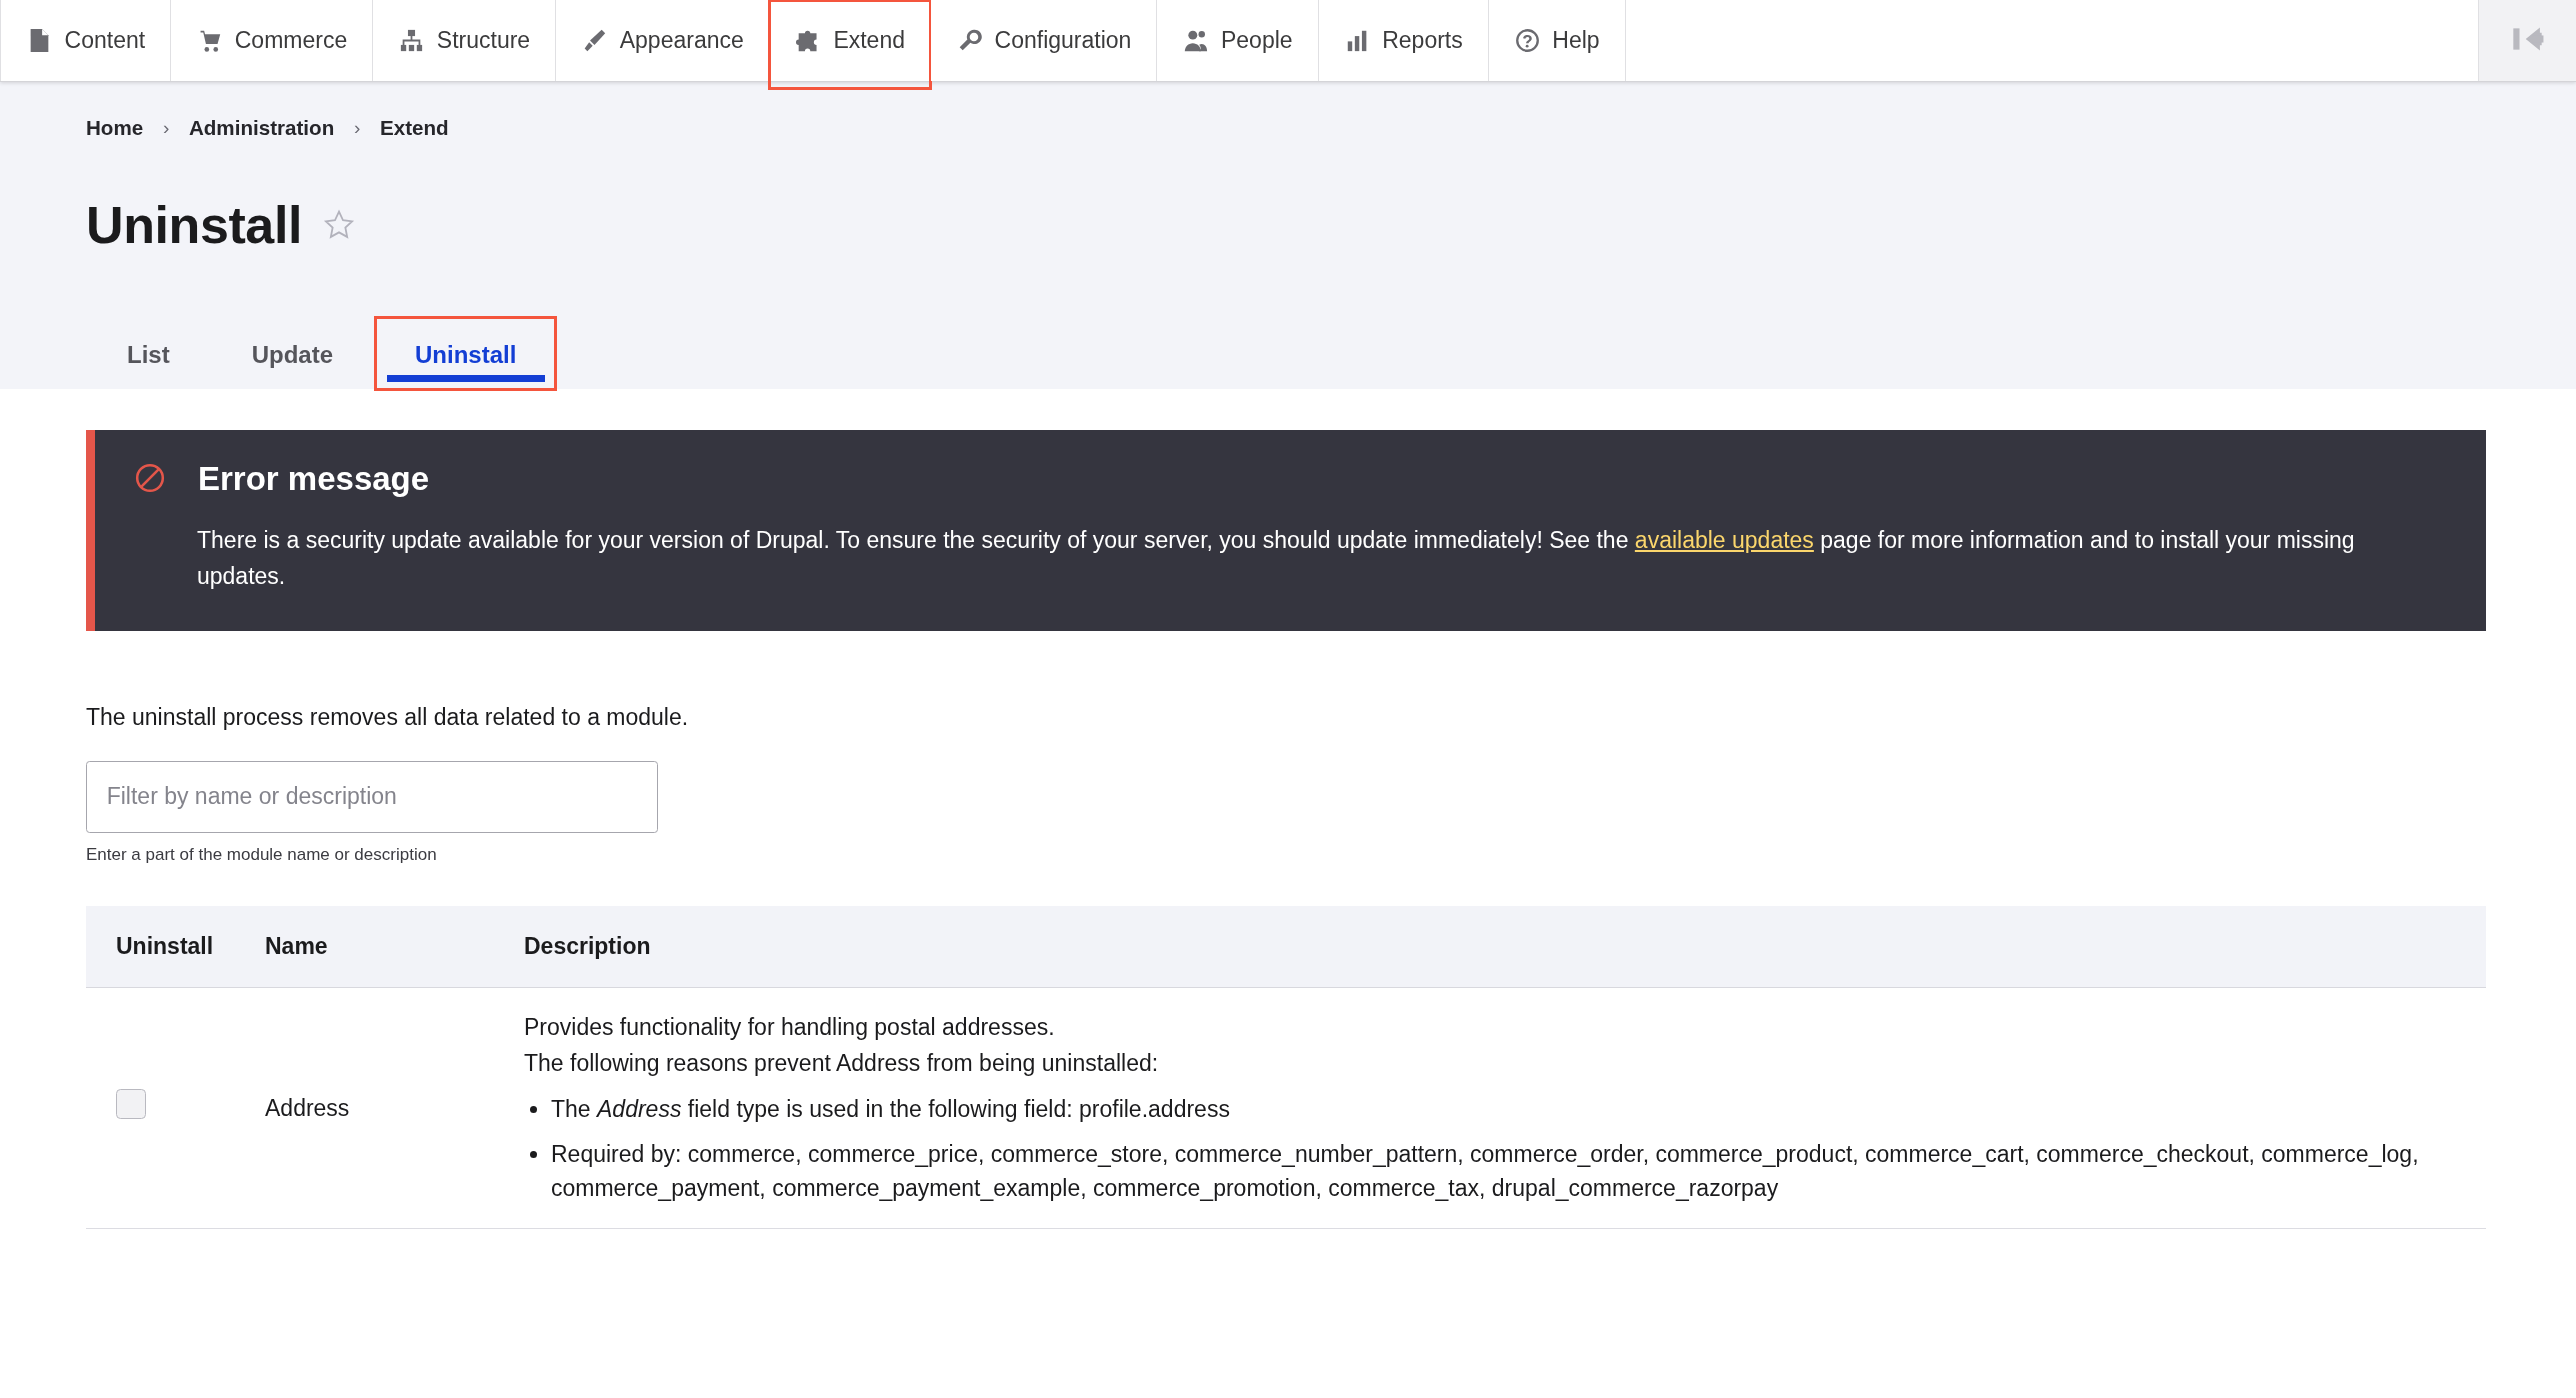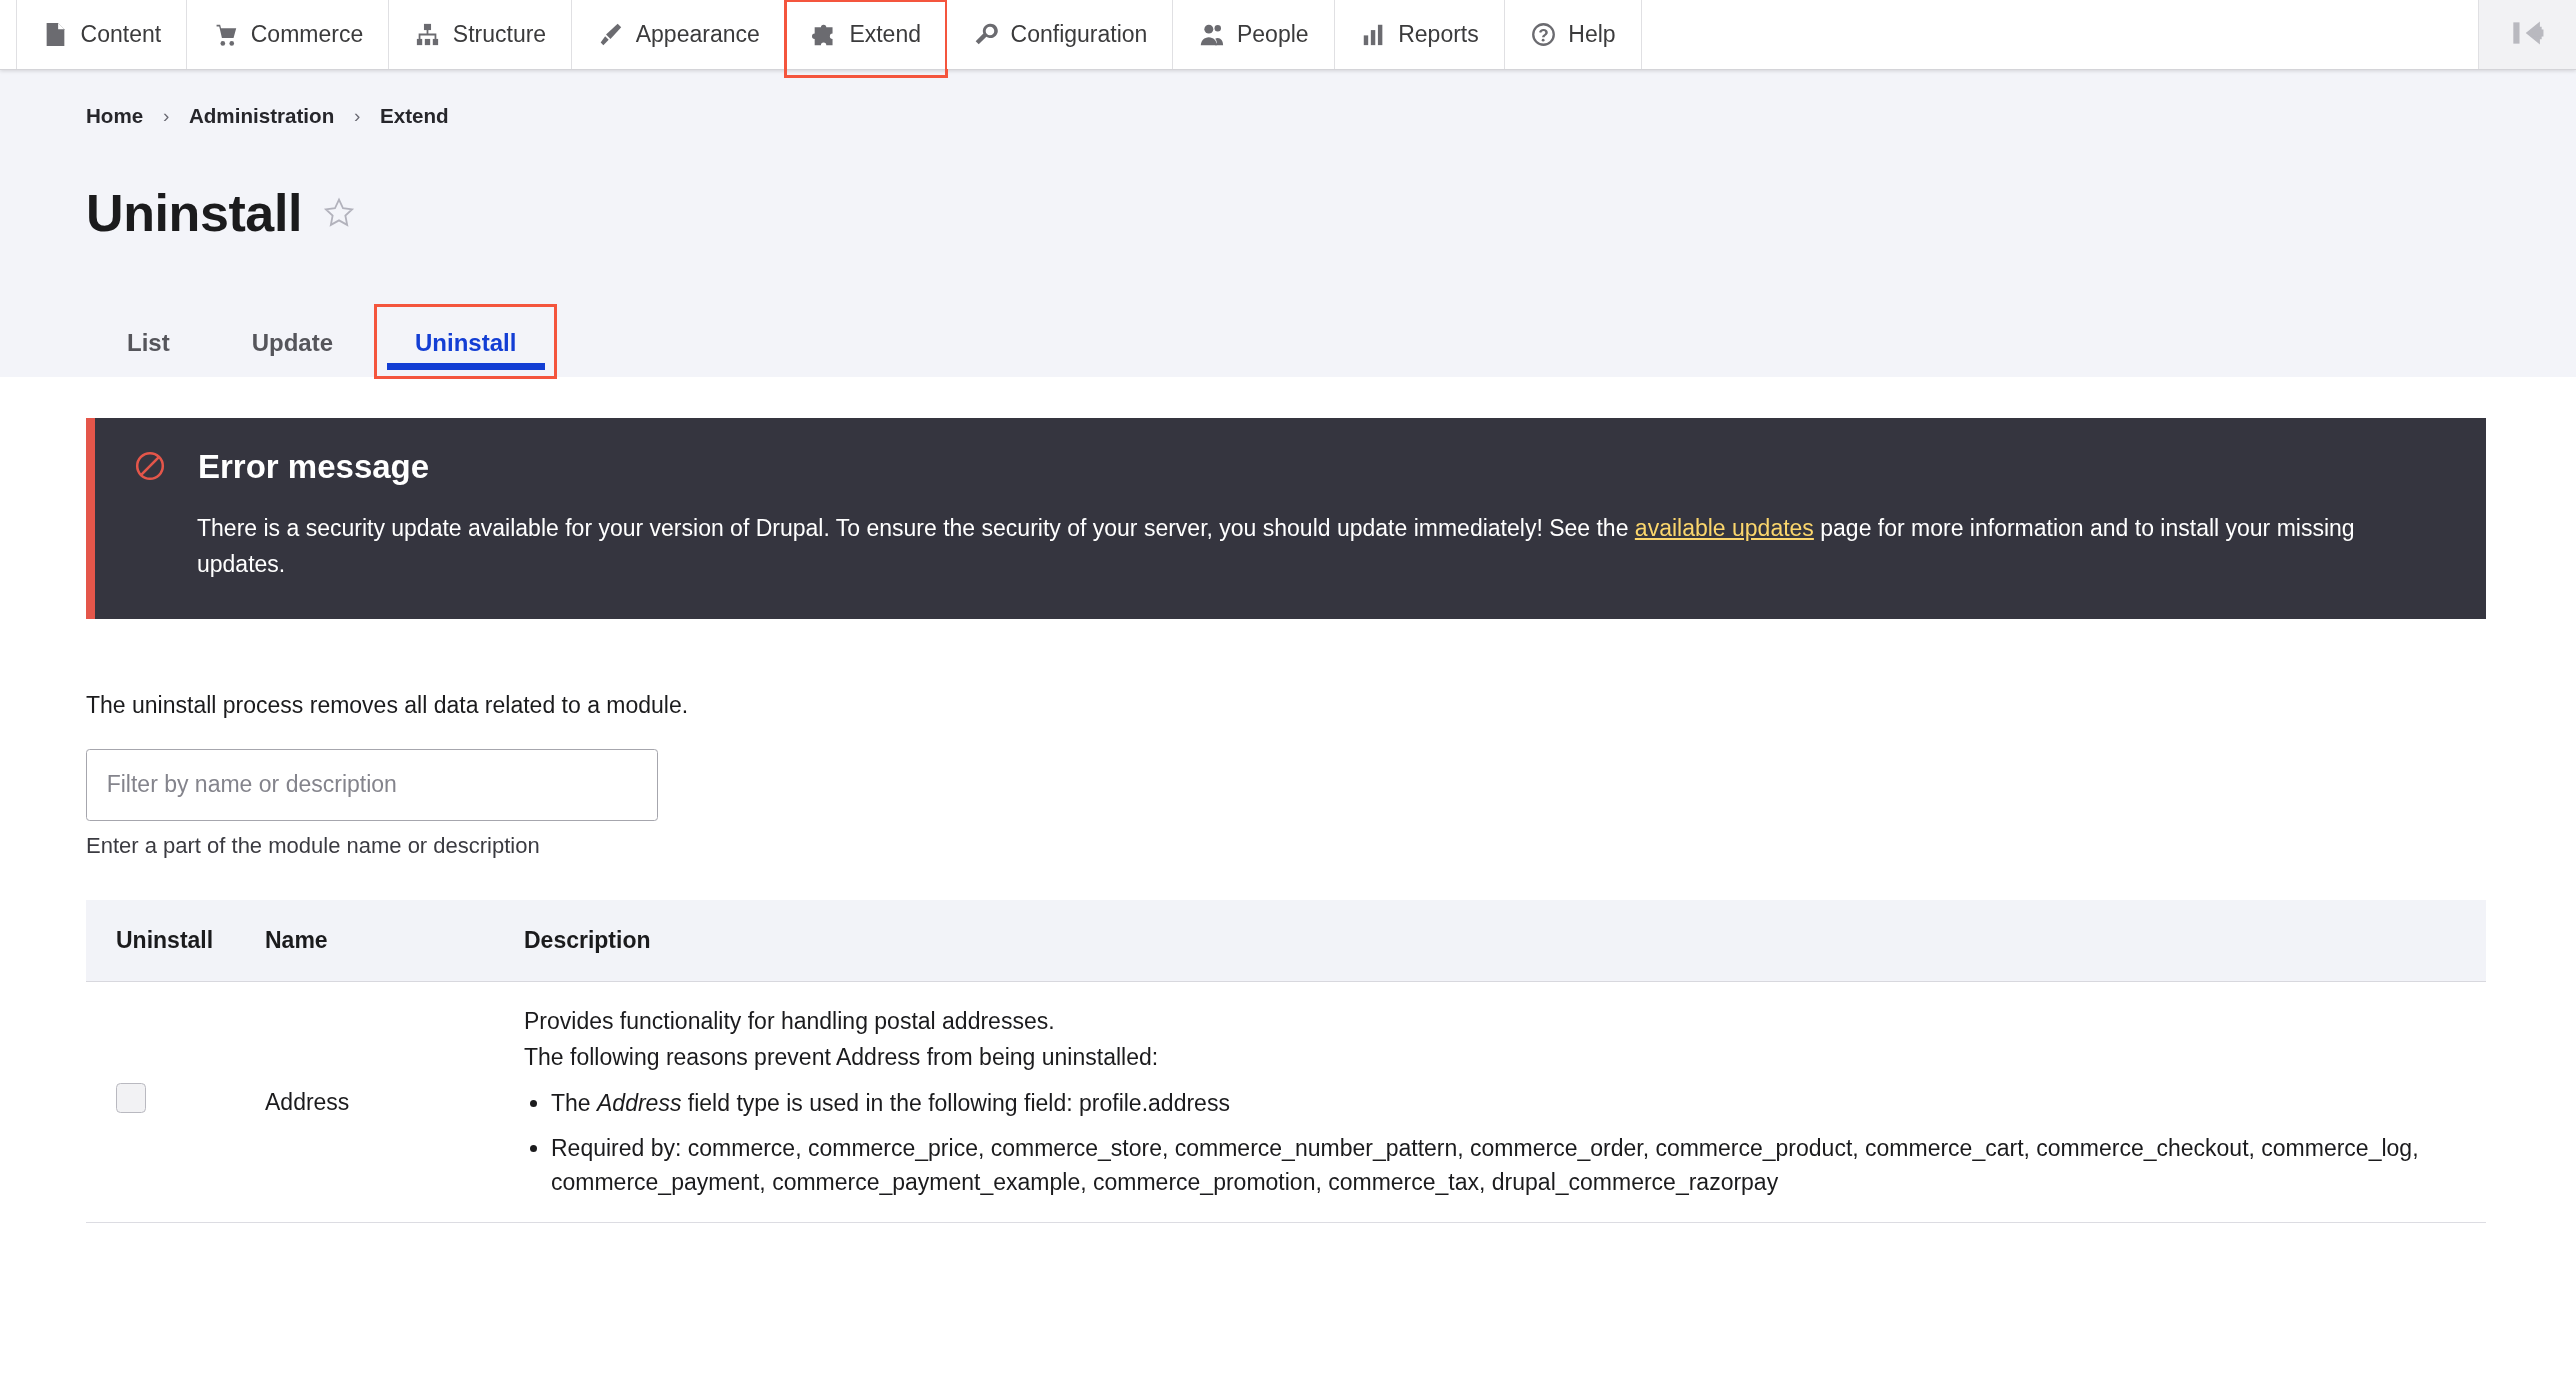--- a/index.html
+++ b/index.html
@@ -9,27 +9,26 @@
     height: 1399px;
     background: #ffffff;
     font-family: "Liberation Sans", sans-serif;
     color: #1b1b1d;
     overflow: hidden;
   }
 
   
   .toolbar {
     position: relative;
-    height: 70px;
+    height: 82px;
     background: #ffffff;
     display: flex;
     align-items: stretch;
     border-bottom: 0.9px solid #d4d4d8;
     box-shadow: 0 1.8px 3.6px rgba(0,0,0,0.12);
-    padding-left: 16px;
   }
   .toolbar-items { display: flex; align-items: stretch; }
   .toolbar-item {
     display: flex;
     align-items: center;
     gap: 11.6px;
     padding: 0 25px;
     border-right: 0.9px solid #e0e0e3;
     font-size: 23px;
     color: #3b3b3c;
@@ -135,21 +134,21 @@
     border: 1.8px solid #a6a6ad;
     border-radius: 3.6px;
     padding: 0 19.7px;
     font-size: 23px;
     color: #be185d;
     font-family: "Liberation Sans", sans-serif;
     background: #fff;
     display: block;
   }
   .filter-input::placeholder { color: #84848c; }
-  .filter-help { font-size: 22px; color: #3b3b41; margin-top: 12.5px; }
+  .filter-help { font-size: 17px; color: #3b3b41; margin-top: 12.5px; }
 
   
   table.modules {
     width: 100%;
     border-collapse: collapse;
     margin-top: 41px;
     table-layout: fixed;
   }
   table.modules thead th {
     background: #f2f3f8;

